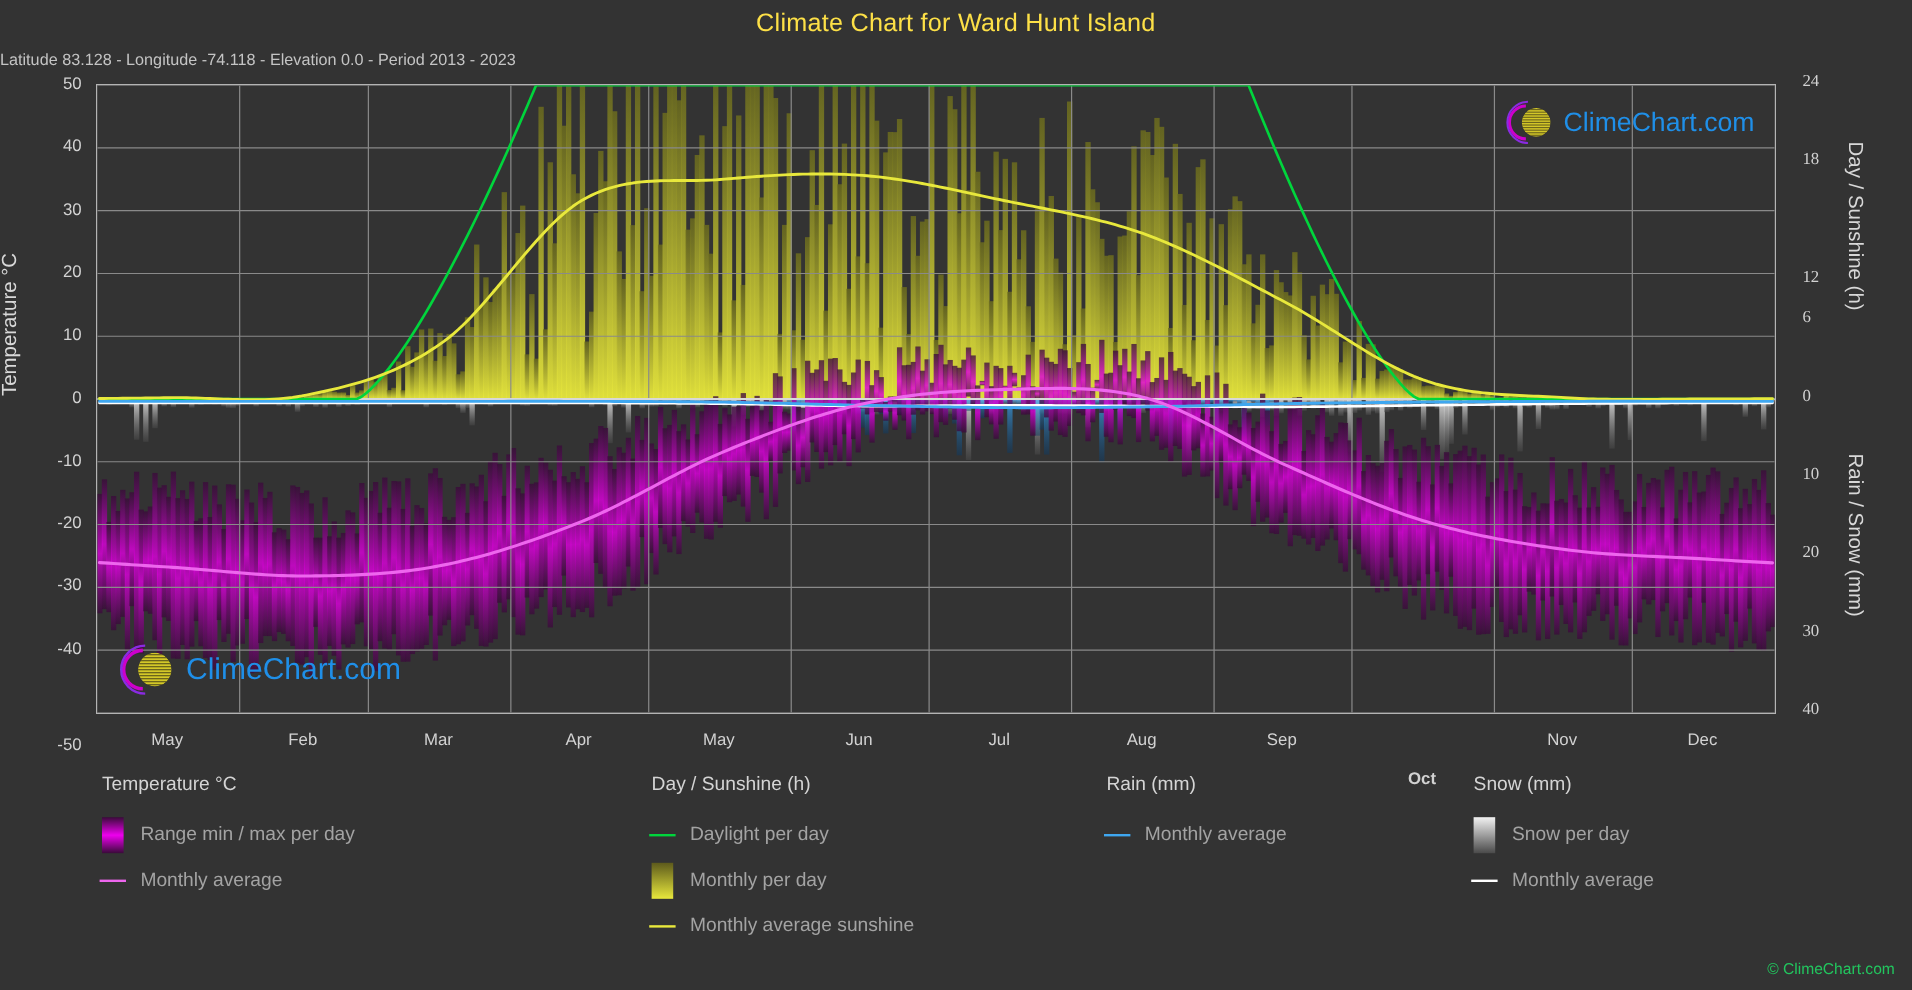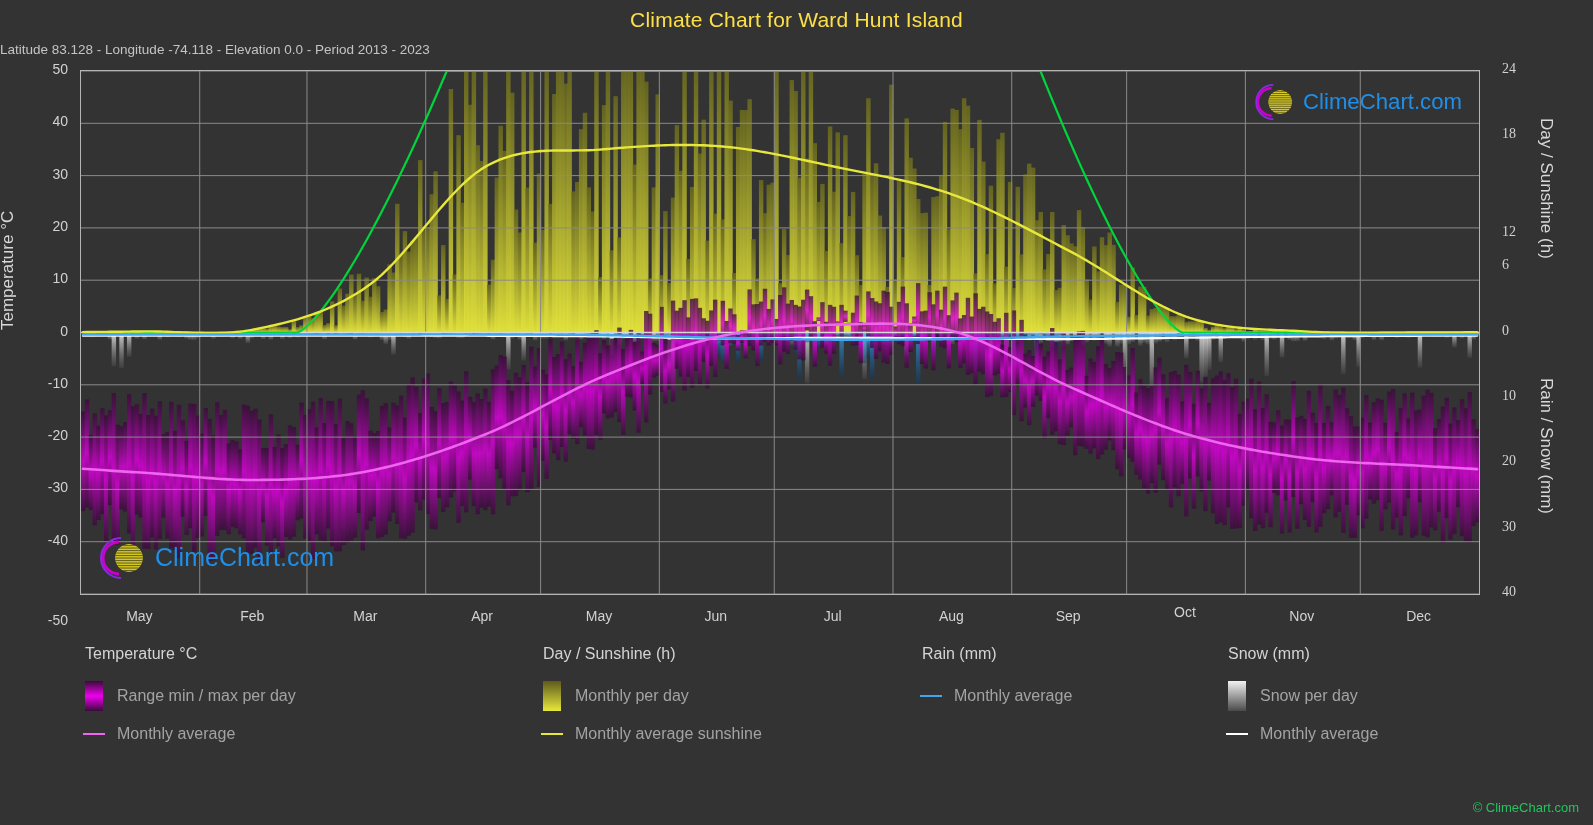--- a/index.html
+++ b/index.html
@@ -92,21 +92,21 @@
 <div id="ticks-x">
     <div class="tick-label xtick" style="left: 79.3671px; top: 608px;">May</div>
     <div class="tick-label xtick" style="left: 192.356px; top: 608px;">Feb</div>
     <div class="tick-label xtick" style="left: 305.345px; top: 608px;">Mar</div>
     <div class="tick-label xtick" style="left: 422.164px; top: 608px;">Apr</div>
     <div class="tick-label xtick" style="left: 538.984px; top: 608px;">May</div>
     <div class="tick-label xtick" style="left: 655.803px; top: 608px;">Jun</div>
     <div class="tick-label xtick" style="left: 772.622px; top: 608px;">Jul</div>
     <div class="tick-label xtick" style="left: 891.356px; top: 608px;">Aug</div>
     <div class="tick-label xtick" style="left: 1008.18px; top: 608px;">Sep</div>
-    <div class="tick-label xtick" style="left: 1124.99px; top: 604px;">Oct</div>
+    <div class="tick-label xtick" style="left: 1124.99px; top: 640px; font-weight: bold;">Oct</div>
     <div class="tick-label xtick" style="left: 1241.81px; top: 608px;">Nov</div>
     <div class="tick-label xtick" style="left: 1358.63px; top: 608px;">Dec</div>
   </div>
 
 <div id="plot-area">
   <svg id="plot-svg" width="1398" height="523" viewBox="0 0 1398 523">
     <defs>
       <linearGradient id="gradSun" x1="0" y1="1" x2="0" y2="0">
         <stop offset="0%" stop-color="#e8e83c" stop-opacity="0.95"></stop>
         <stop offset="100%" stop-color="#6b6b1e" stop-opacity="0.85"></stop>
@@ -1380,20 +1380,26 @@
       <div class="legend-row">
         <div class="sw-line-wrap">
           <div class="sw-line" style="border-top-color: rgb(238, 102, 238);"></div>
         </div>
         <span class="legend-text">Monthly average</span>
       </div>
     </div>
     <div class="legend-col" style="left: 543px;">
       <div class="legend-head">Day / Sunshine (h)</div>
       <div class="legend-row">
+        <div class="sw-line-wrap">
+          <div class="sw-line" style="border-top-color: rgb(0, 213, 60);"></div>
+        </div>
+        <span class="legend-text">Daylight per day</span>
+      </div>
+      <div class="legend-row">
         <div class="sw-box" style="background: linear-gradient(rgb(93, 90, 28) 0%, rgb(232, 232, 60) 100%);"></div>
         <span class="legend-text">Monthly per day</span>
       </div>
       <div class="legend-row">
         <div class="sw-line-wrap">
           <div class="sw-line" style="border-top-color: rgb(232, 232, 60);"></div>
         </div>
         <span class="legend-text">Monthly average sunshine</span>
       </div>
     </div>

